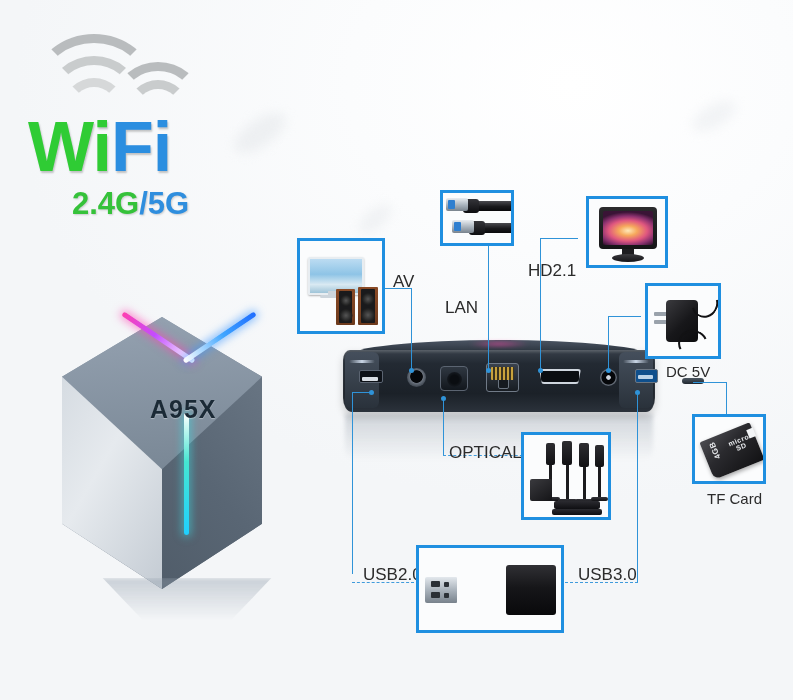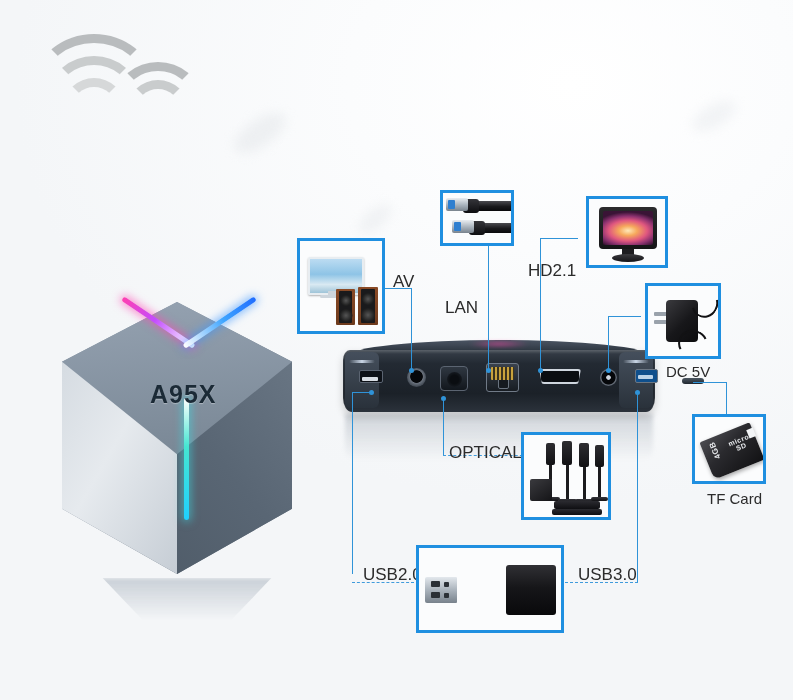--- a/index.html
+++ b/index.html
@@ -66,22 +66,22 @@
     font-size: 31px;
     font-weight: bold;
     white-space: nowrap;
   }
   .wifi-sub .s-green { color: #35c23a; text-shadow: 1px 1px 2px rgba(0,0,0,.18); }
   .wifi-sub .s-blue  { color: #2f8ede; text-shadow: 1px 1px 2px rgba(0,0,0,.18); }
 
   
   #device-front {
     position: absolute;
-    left: 62px; top: 302px;
-    width: 230px; height: 272px;
+    left: 62px; top: 317px;
+    width: 200px; height: 272px;
   }
   .hexbody {
     position: absolute; inset: 0;
     clip-path: polygon(50% 0%, 100% 22%, 100% 76%, 50% 100%, 0% 76%, 0% 22%);
     background: linear-gradient(135deg, #7f8d9d 0%, #8d99a8 30%, #64717f 60%, #5a6775 100%);
   }
   .facet {
     position: absolute;
     clip-path: polygon(50% 0%, 100% 22%, 100% 76%, 50% 100%, 0% 76%, 0% 22%);
     inset: 0;
@@ -469,20 +469,26 @@
     <div class="arc-group" style="left:8px; top:0;">
       <div class="arc" style="left:0px;  top:0px;  width:116px; height:96px;"></div>
       <div class="arc a2" style="left:14px; top:22px; width:88px;  height:76px;"></div>
       <div class="arc a3" style="left:28px; top:44px; width:60px;  height:56px;"></div>
     </div>
     <div class="arc-group" style="left:88px; top:28px;">
       <div class="arc" style="left:0px;  top:0px;  width:84px; height:72px;"></div>
       <div class="arc a2" style="left:12px; top:18px; width:60px; height:56px;"></div>
     </div>
 
+    <div class="wifi-word">
+      <span class="w-green">Wi</span><span class="w-blue">Fi</span>
+    </div>
+    <div class="wifi-sub">
+      <span class="s-green">2.4G</span><span class="s-blue">/</span><span class="s-blue">5G</span>
+    </div>
   </div>
 
   <div id="device-front">
     <div class="hexbody"></div>
     <div class="facet facet-top"></div>
     <div class="facet facet-left"></div>
     <div class="facet facet-right"></div>
     <div class="rgb-arm rgb-left"></div>
     <div class="rgb-arm rgb-right"></div>
     <div class="rgb-arm rgb-down"></div>

